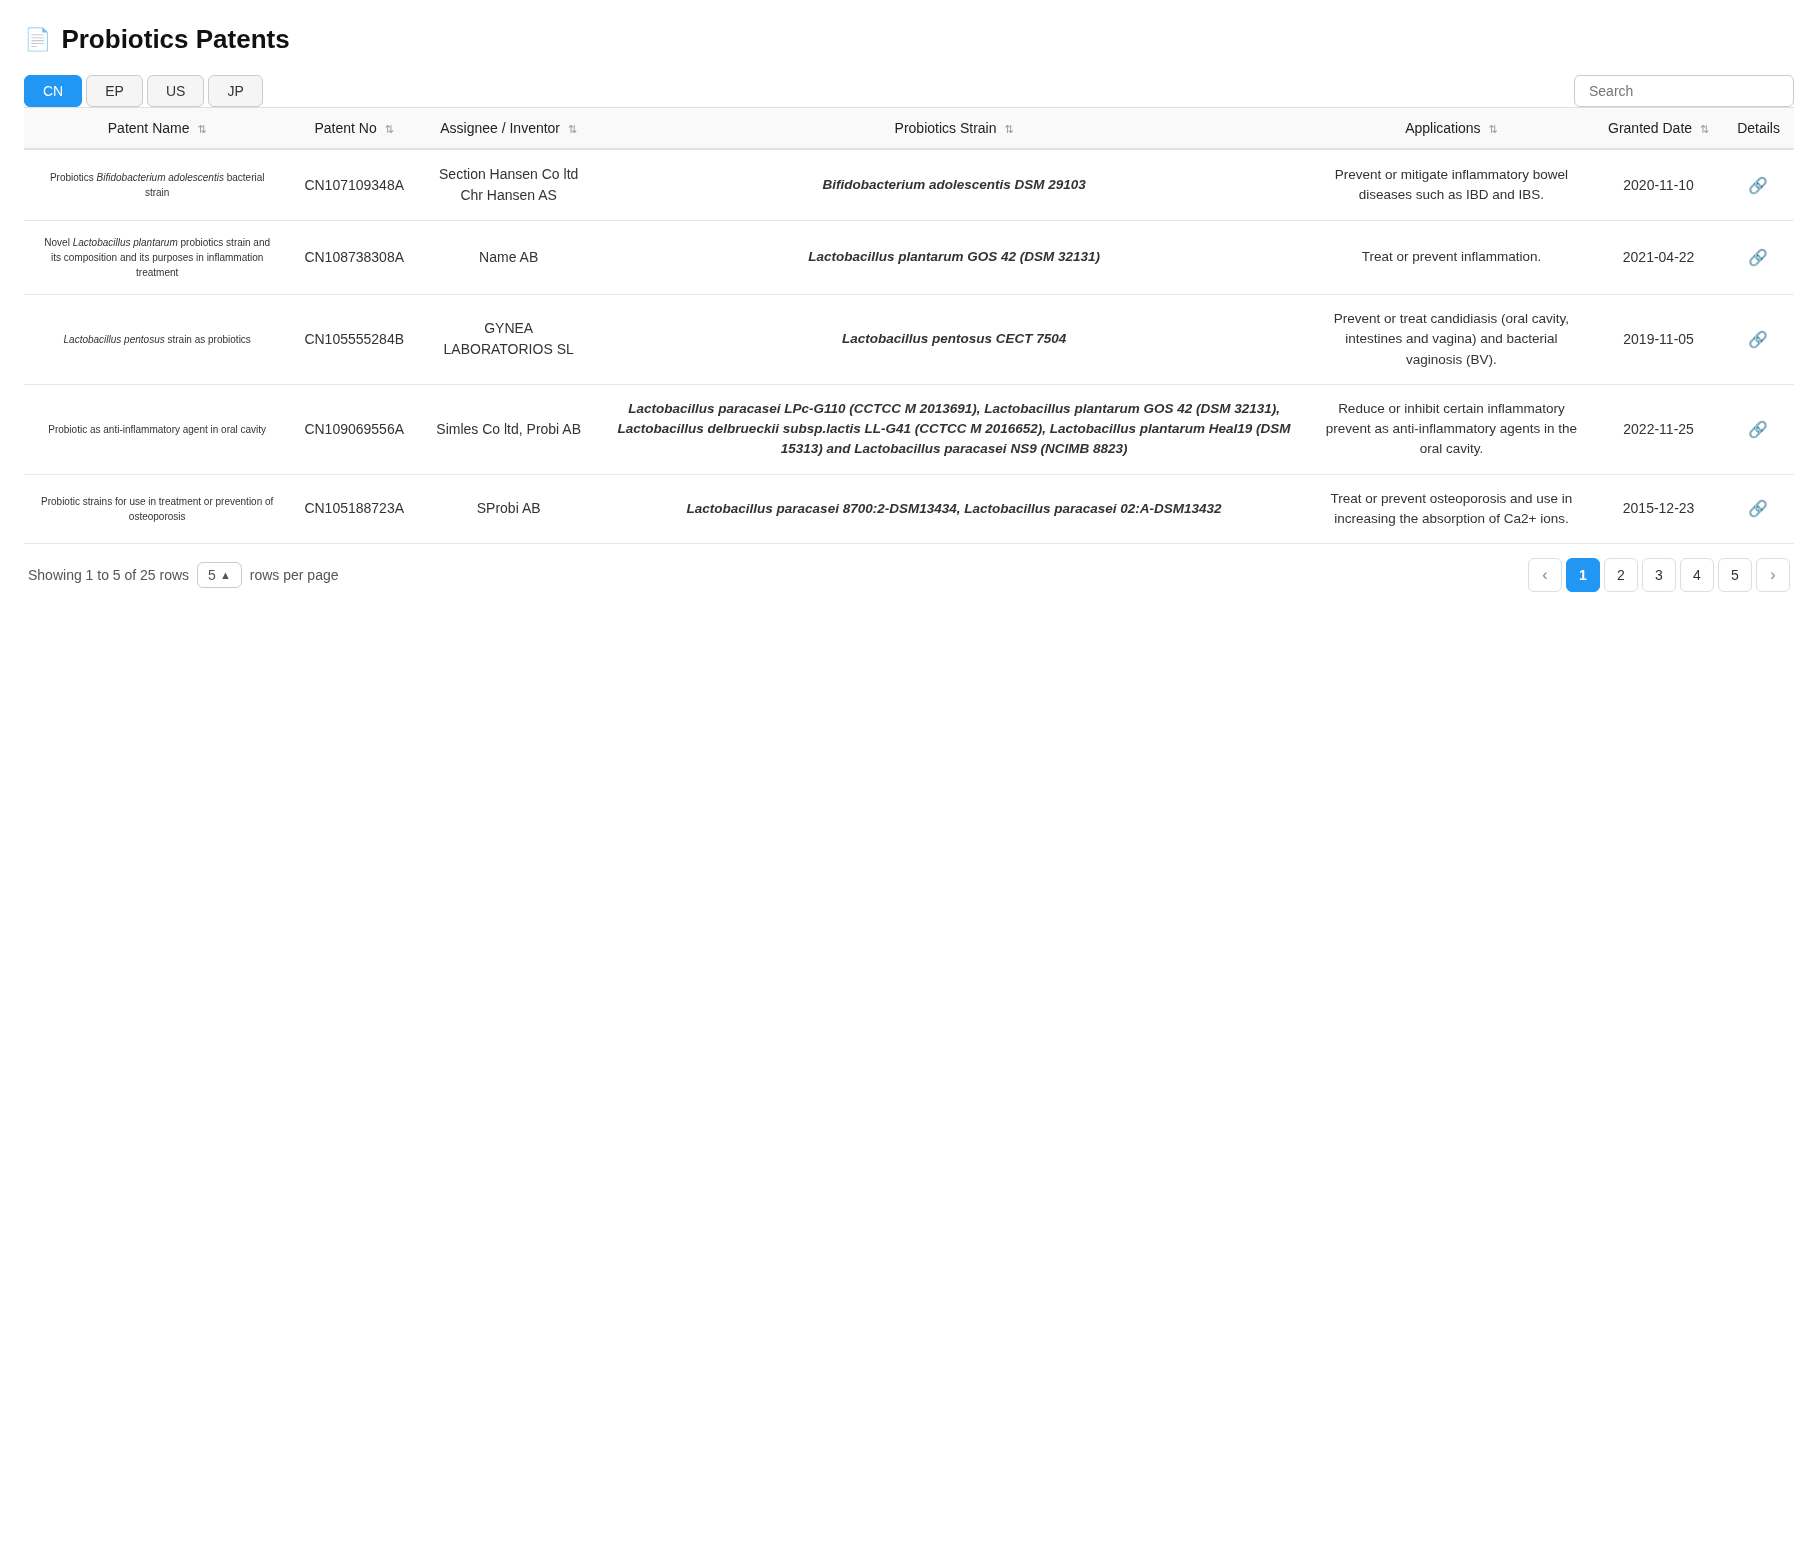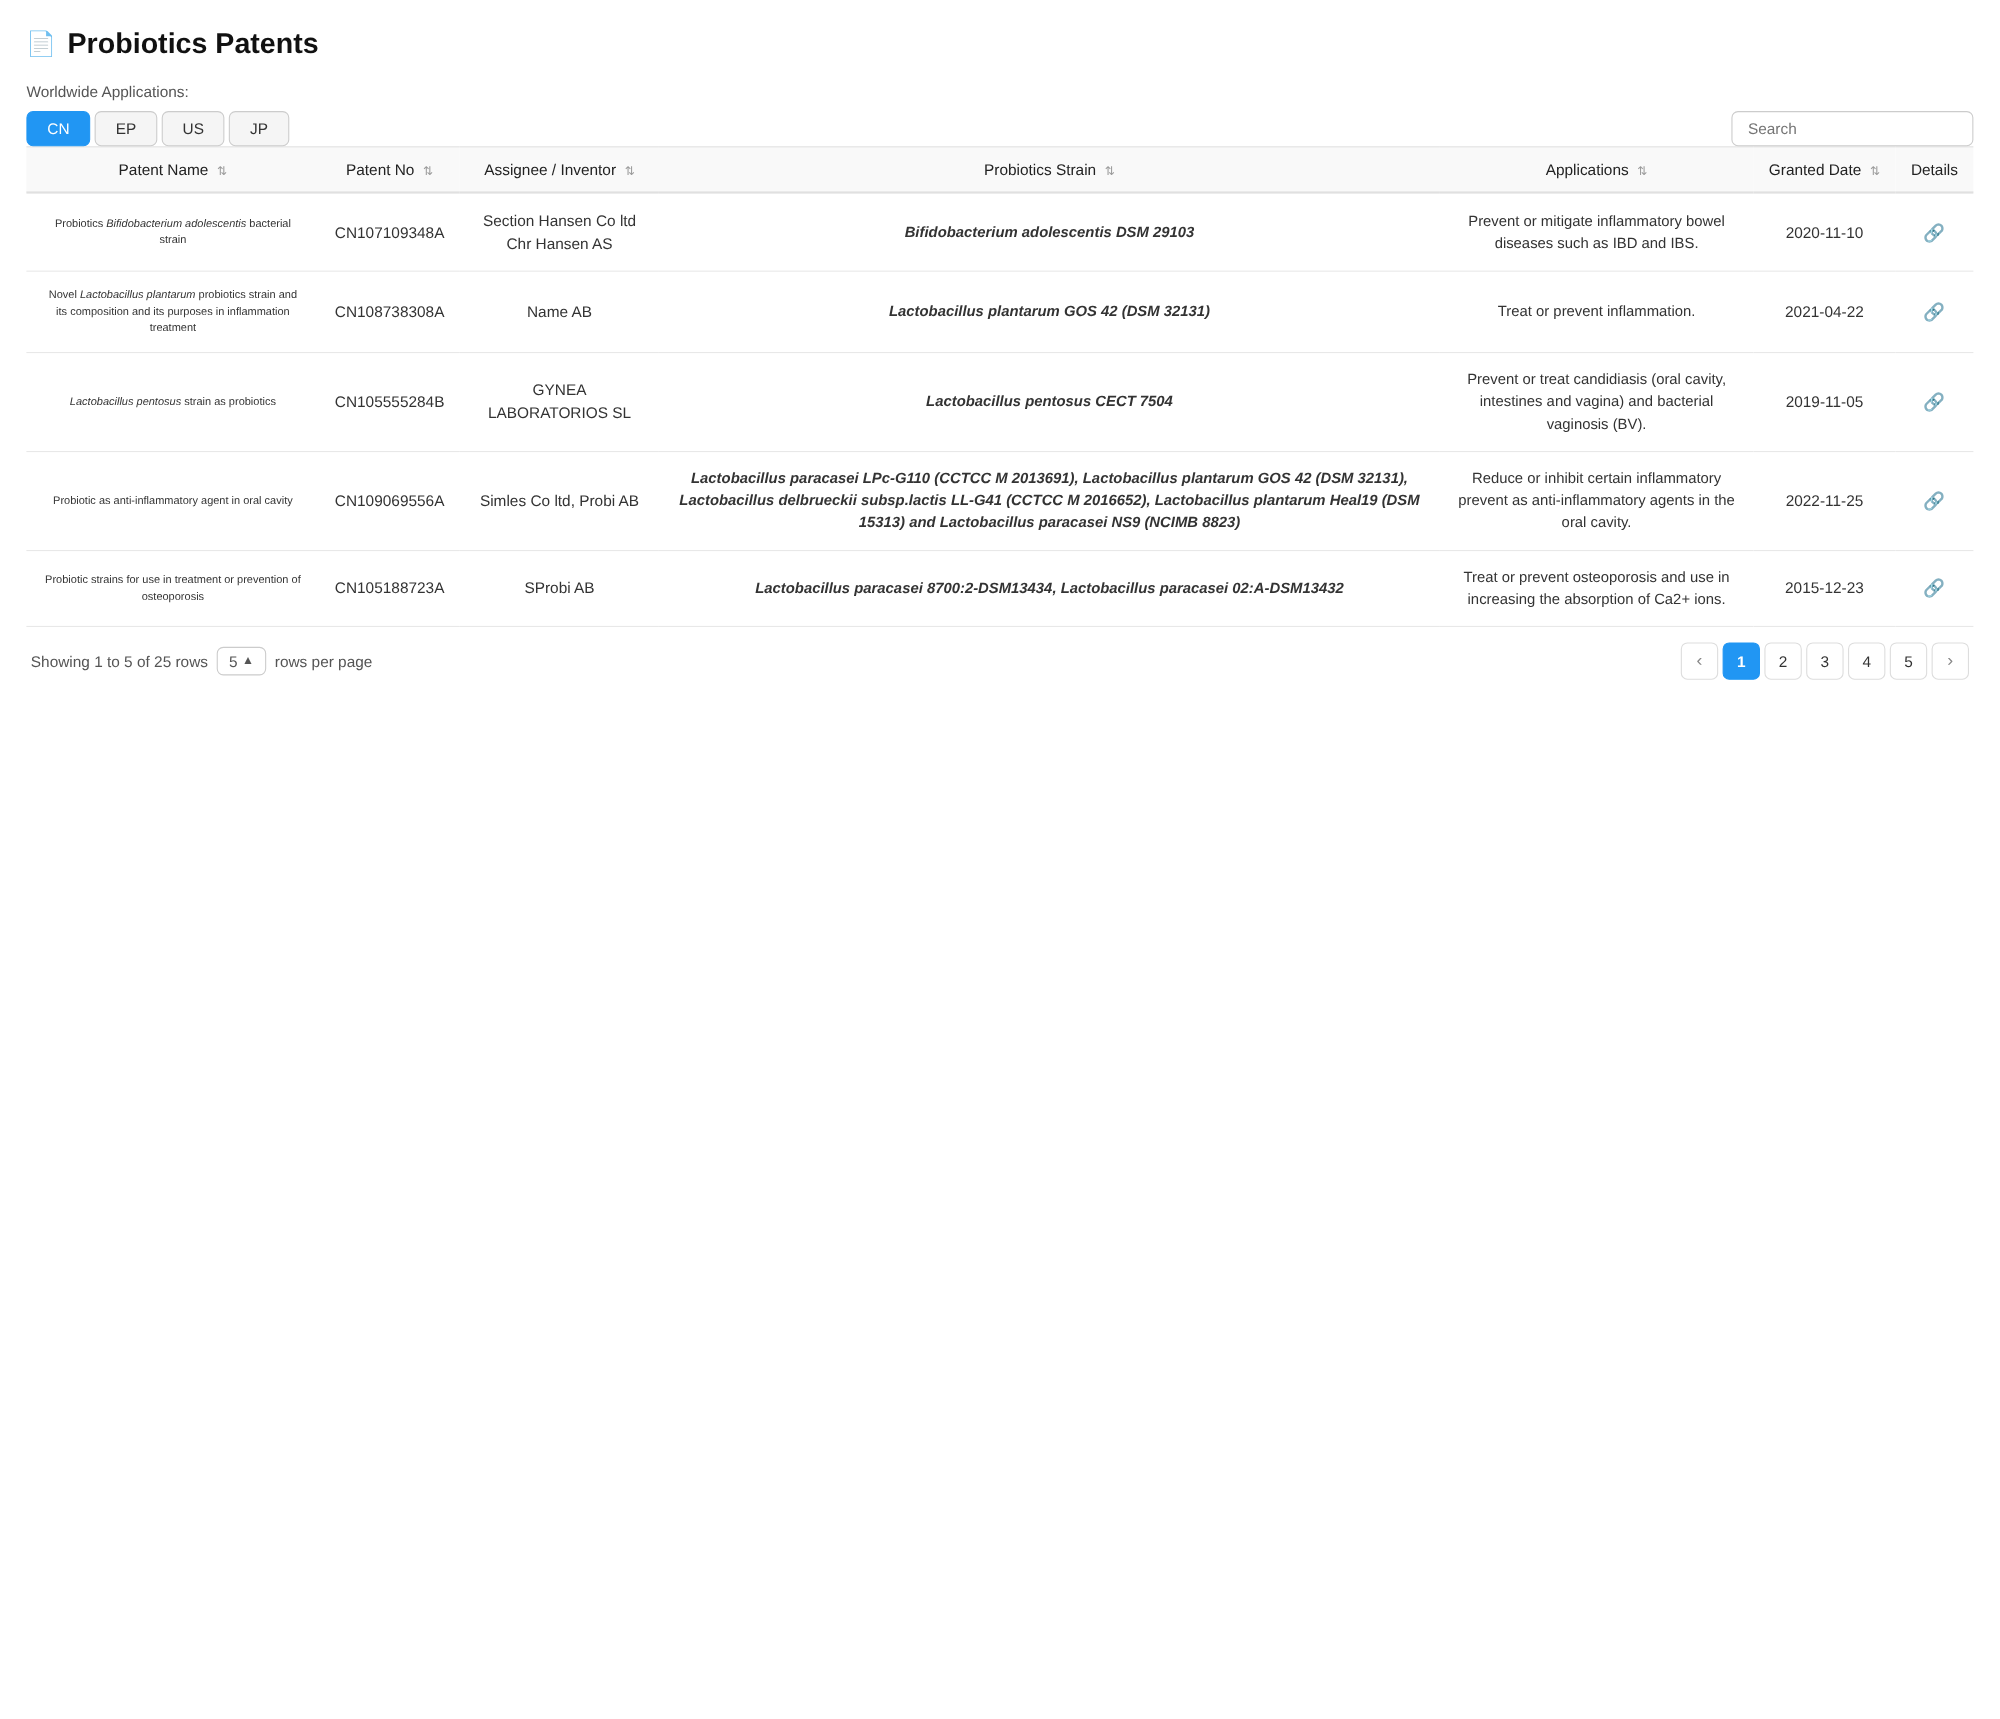--- a/index.html
+++ b/index.html
@@ -36,21 +36,20 @@
 </head>
 <body>
 
 <div class="page">
 
   <div class="page-title">
     <span class="page-title-icon">📄</span>
     <span>Probiotics Patents</span>
   </div>
 
-  <div class="worldwide-label">Worldwide Applications:</div>
 
   <div class="tabs-and-search">
     <div class="tabs">
       <button class="tab-btn active">CN</button>
       <button class="tab-btn">EP</button>
       <button class="tab-btn">US</button>
       <button class="tab-btn">JP</button>
     </div>
     <input class="search-box" type="text" placeholder="Search" style="">
   </div>

